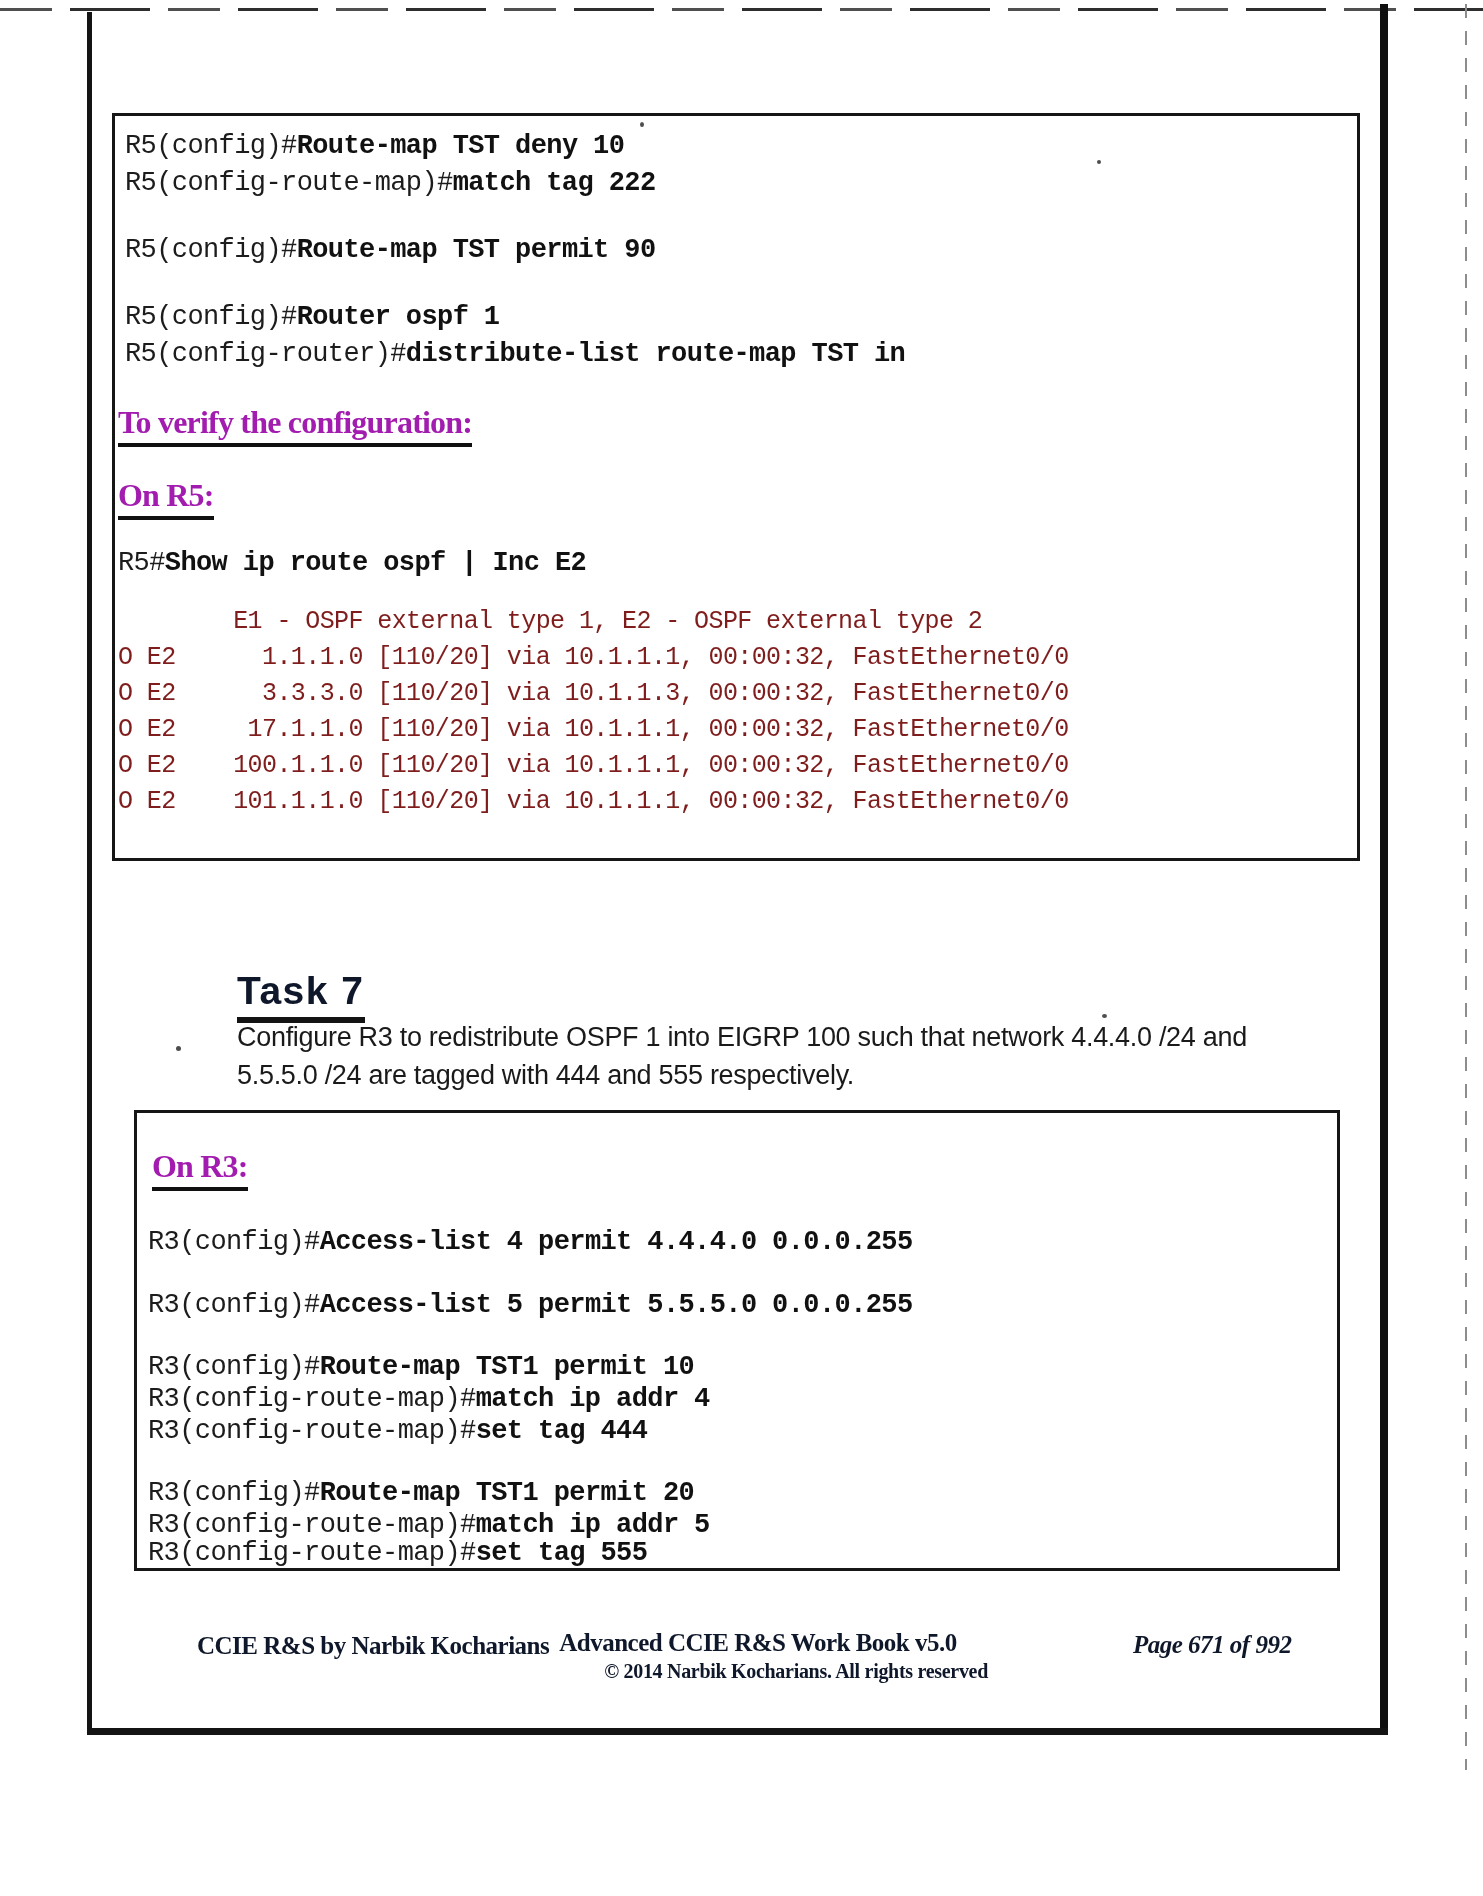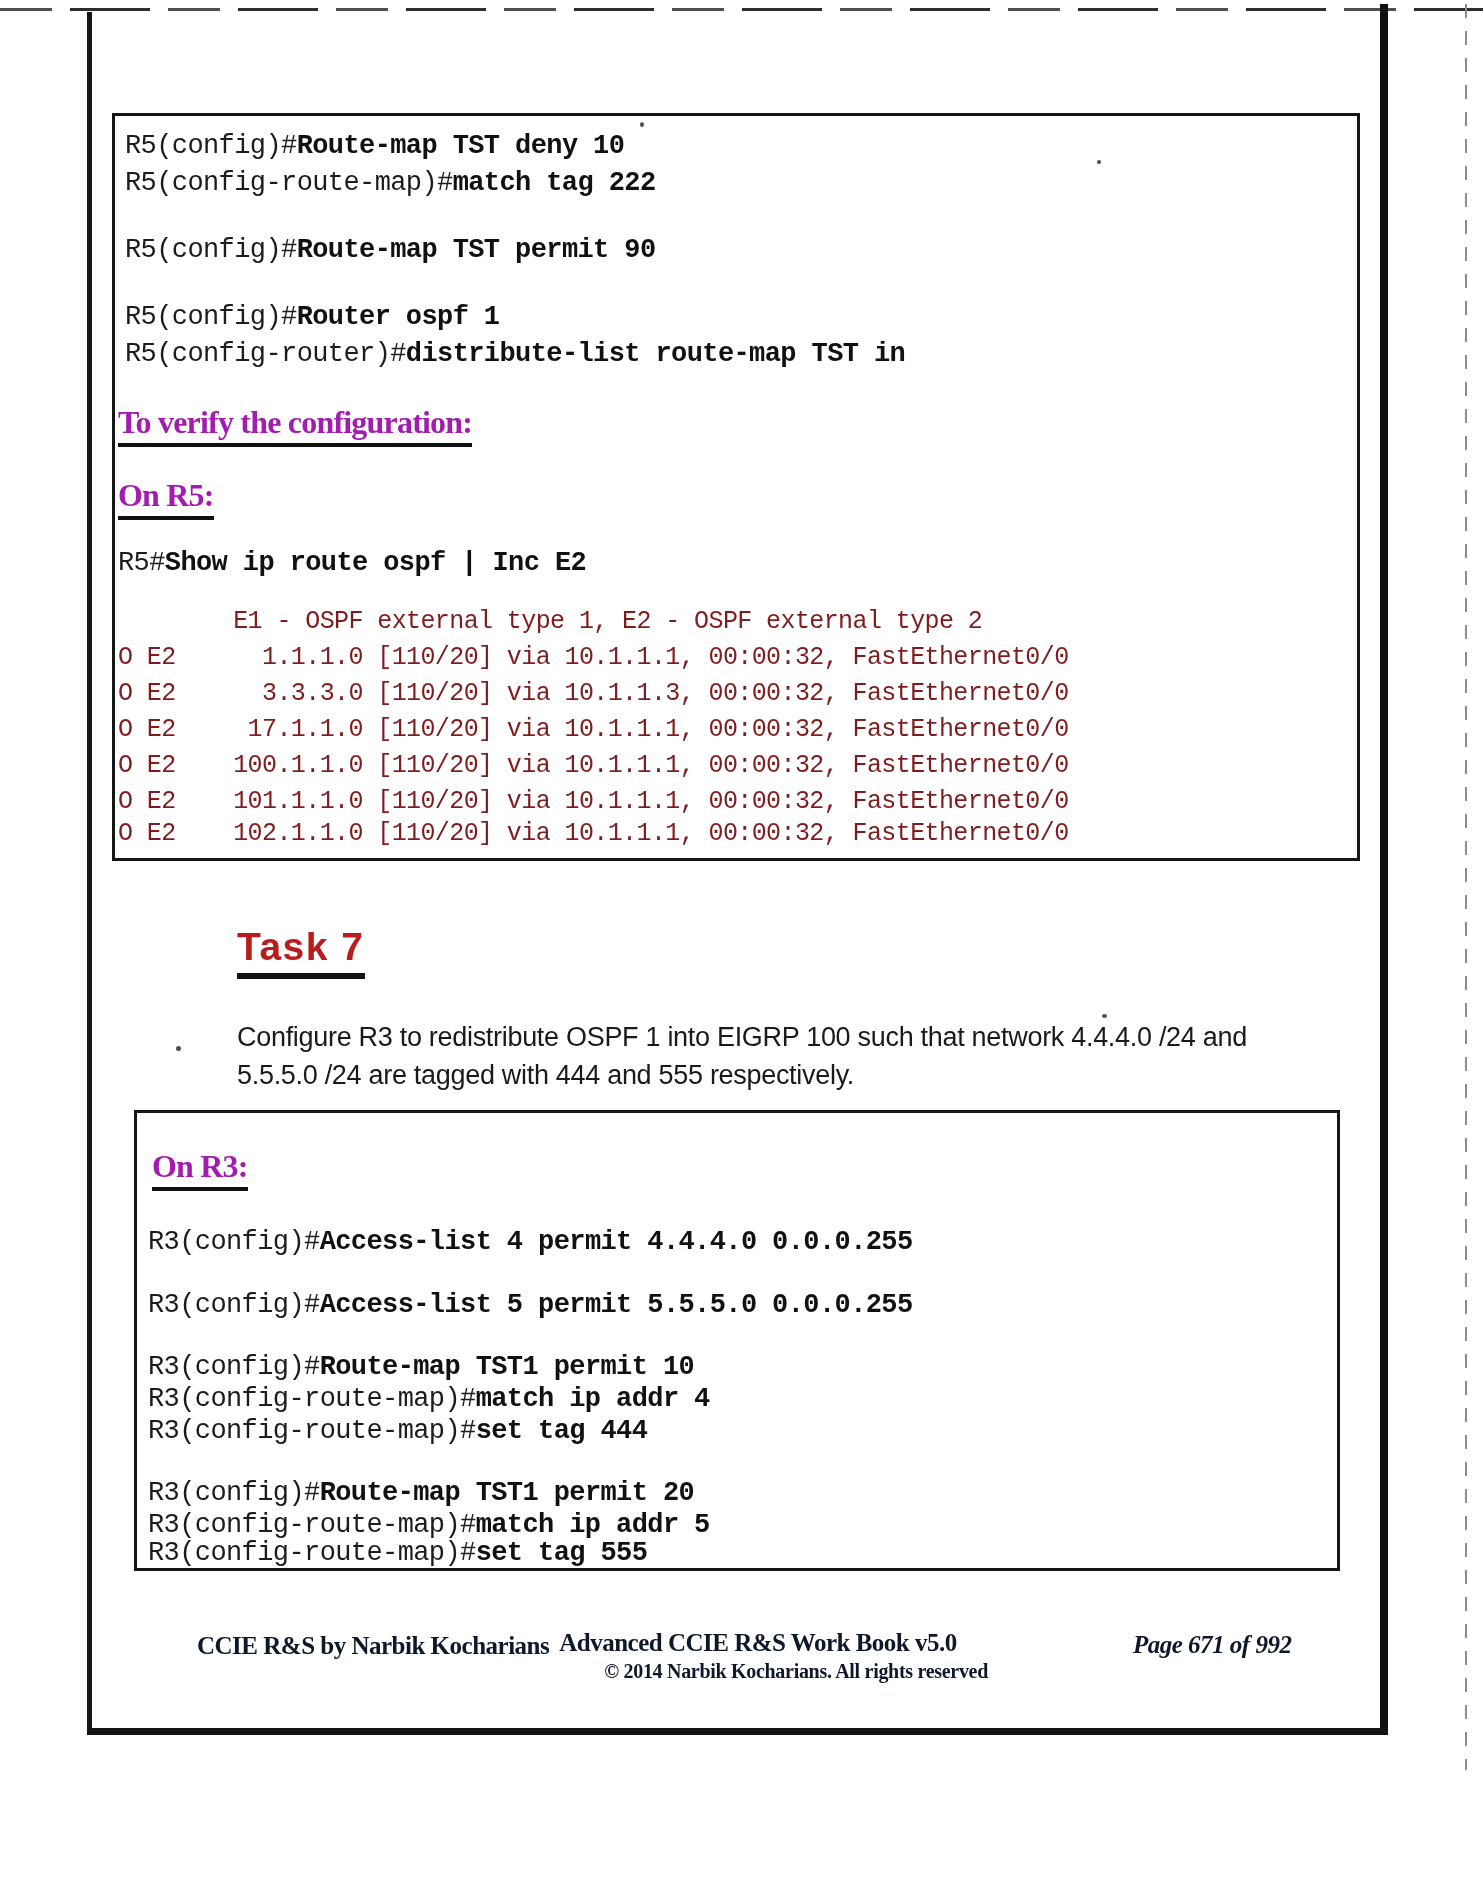--- a/index.html
+++ b/index.html
@@ -27,22 +27,22 @@
   .out{font-family:"Liberation Mono",monospace;font-size:25px;line-height:28px;
        color:#7f1d1d;white-space:pre;letter-spacing:-0.6px;}
 
   
   .serif-h{font-family:"Liberation Serif",serif;font-weight:bold;font-size:32px;
            color:#a21caf;letter-spacing:-0.8px;border-bottom:4px solid #101010;
            padding-bottom:2px;display:inline-block;white-space:pre;}
 
   
   .task-h{font-family:"Liberation Sans",sans-serif;font-weight:bold;font-size:39px;
-          color:#b91c1c;letter-spacing:1.5px;border-bottom:6px solid #131313;
-          padding-bottom:4px;display:inline-block;}
+          color:#0f172a;letter-spacing:1.5px;border-bottom:6px solid #131313;
+          padding-bottom:4px;display:inline-block;margin-top:44px;}
   .body-text{font-family:"Liberation Sans",sans-serif;font-size:27px;line-height:38px;
              color:#1a1a1a;letter-spacing:-0.3px;white-space:pre;}
 
   
   .foot{font-family:"Liberation Serif",serif;font-weight:bold;color:#0f172a;}
   .foot-main{font-size:25px;letter-spacing:-0.5px;}
   .foot-small{font-size:20px;letter-spacing:-0.3px;text-align:right;}
   .foot-italic{font-style:italic;}
 </style>
 </head>
@@ -72,21 +72,20 @@
   <div class="abs" style="left:118px;top:477px"><span class="serif-h">On R5:</span></div>
 
   <div class="abs cli" style="left:118px;top:548px"><span>R5#</span><span class="cmd">Show ip route ospf | Inc E2</span></div>
 
   <div class="abs out" style="left:118px;top:608px">        E1 - OSPF external type 1, E2 - OSPF external type 2</div>
   <div class="abs out" style="left:118px;top:644px">O E2      1.1.1.0 [110/20] via 10.1.1.1, 00:00:32, FastEthernet0/0</div>
   <div class="abs out" style="left:118px;top:680px">O E2      3.3.3.0 [110/20] via 10.1.1.3, 00:00:32, FastEthernet0/0</div>
   <div class="abs out" style="left:118px;top:716px">O E2     17.1.1.0 [110/20] via 10.1.1.1, 00:00:32, FastEthernet0/0</div>
   <div class="abs out" style="left:118px;top:752px">O E2    100.1.1.0 [110/20] via 10.1.1.1, 00:00:32, FastEthernet0/0</div>
   <div class="abs out" style="left:118px;top:788px">O E2    101.1.1.0 [110/20] via 10.1.1.1, 00:00:32, FastEthernet0/0</div>
-  <div class="abs out" style="left:118px;top:820px">O E2    102.1.1.0 [110/20] via 10.1.1.1, 00:00:32, FastEthernet0/0</div>
 
   <div class="abs" style="left:237px;top:925px"><span class="task-h">Task 7</span></div>
   <div class="abs body-text" style="left:237px;top:1018px">Configure R3 to redistribute OSPF 1 into EIGRP 100 such that network 4.4.4.0 /24 and</div>
   <div class="abs body-text" style="left:237px;top:1056px">5.5.5.0 /24 are tagged with 444 and 555 respectively.</div>
 
   <div class="abs codebox" style="left:134px;top:1110px;width:1200px;height:455px"></div>
 
   <div class="abs" style="left:152px;top:1148px"><span class="serif-h">On R3:</span></div>
 
   <div class="abs cli" style="left:148px;top:1227px"><span>R3(config)#</span><span class="cmd">Access-list 4 permit 4.4.4.0 0.0.0.255</span></div>

